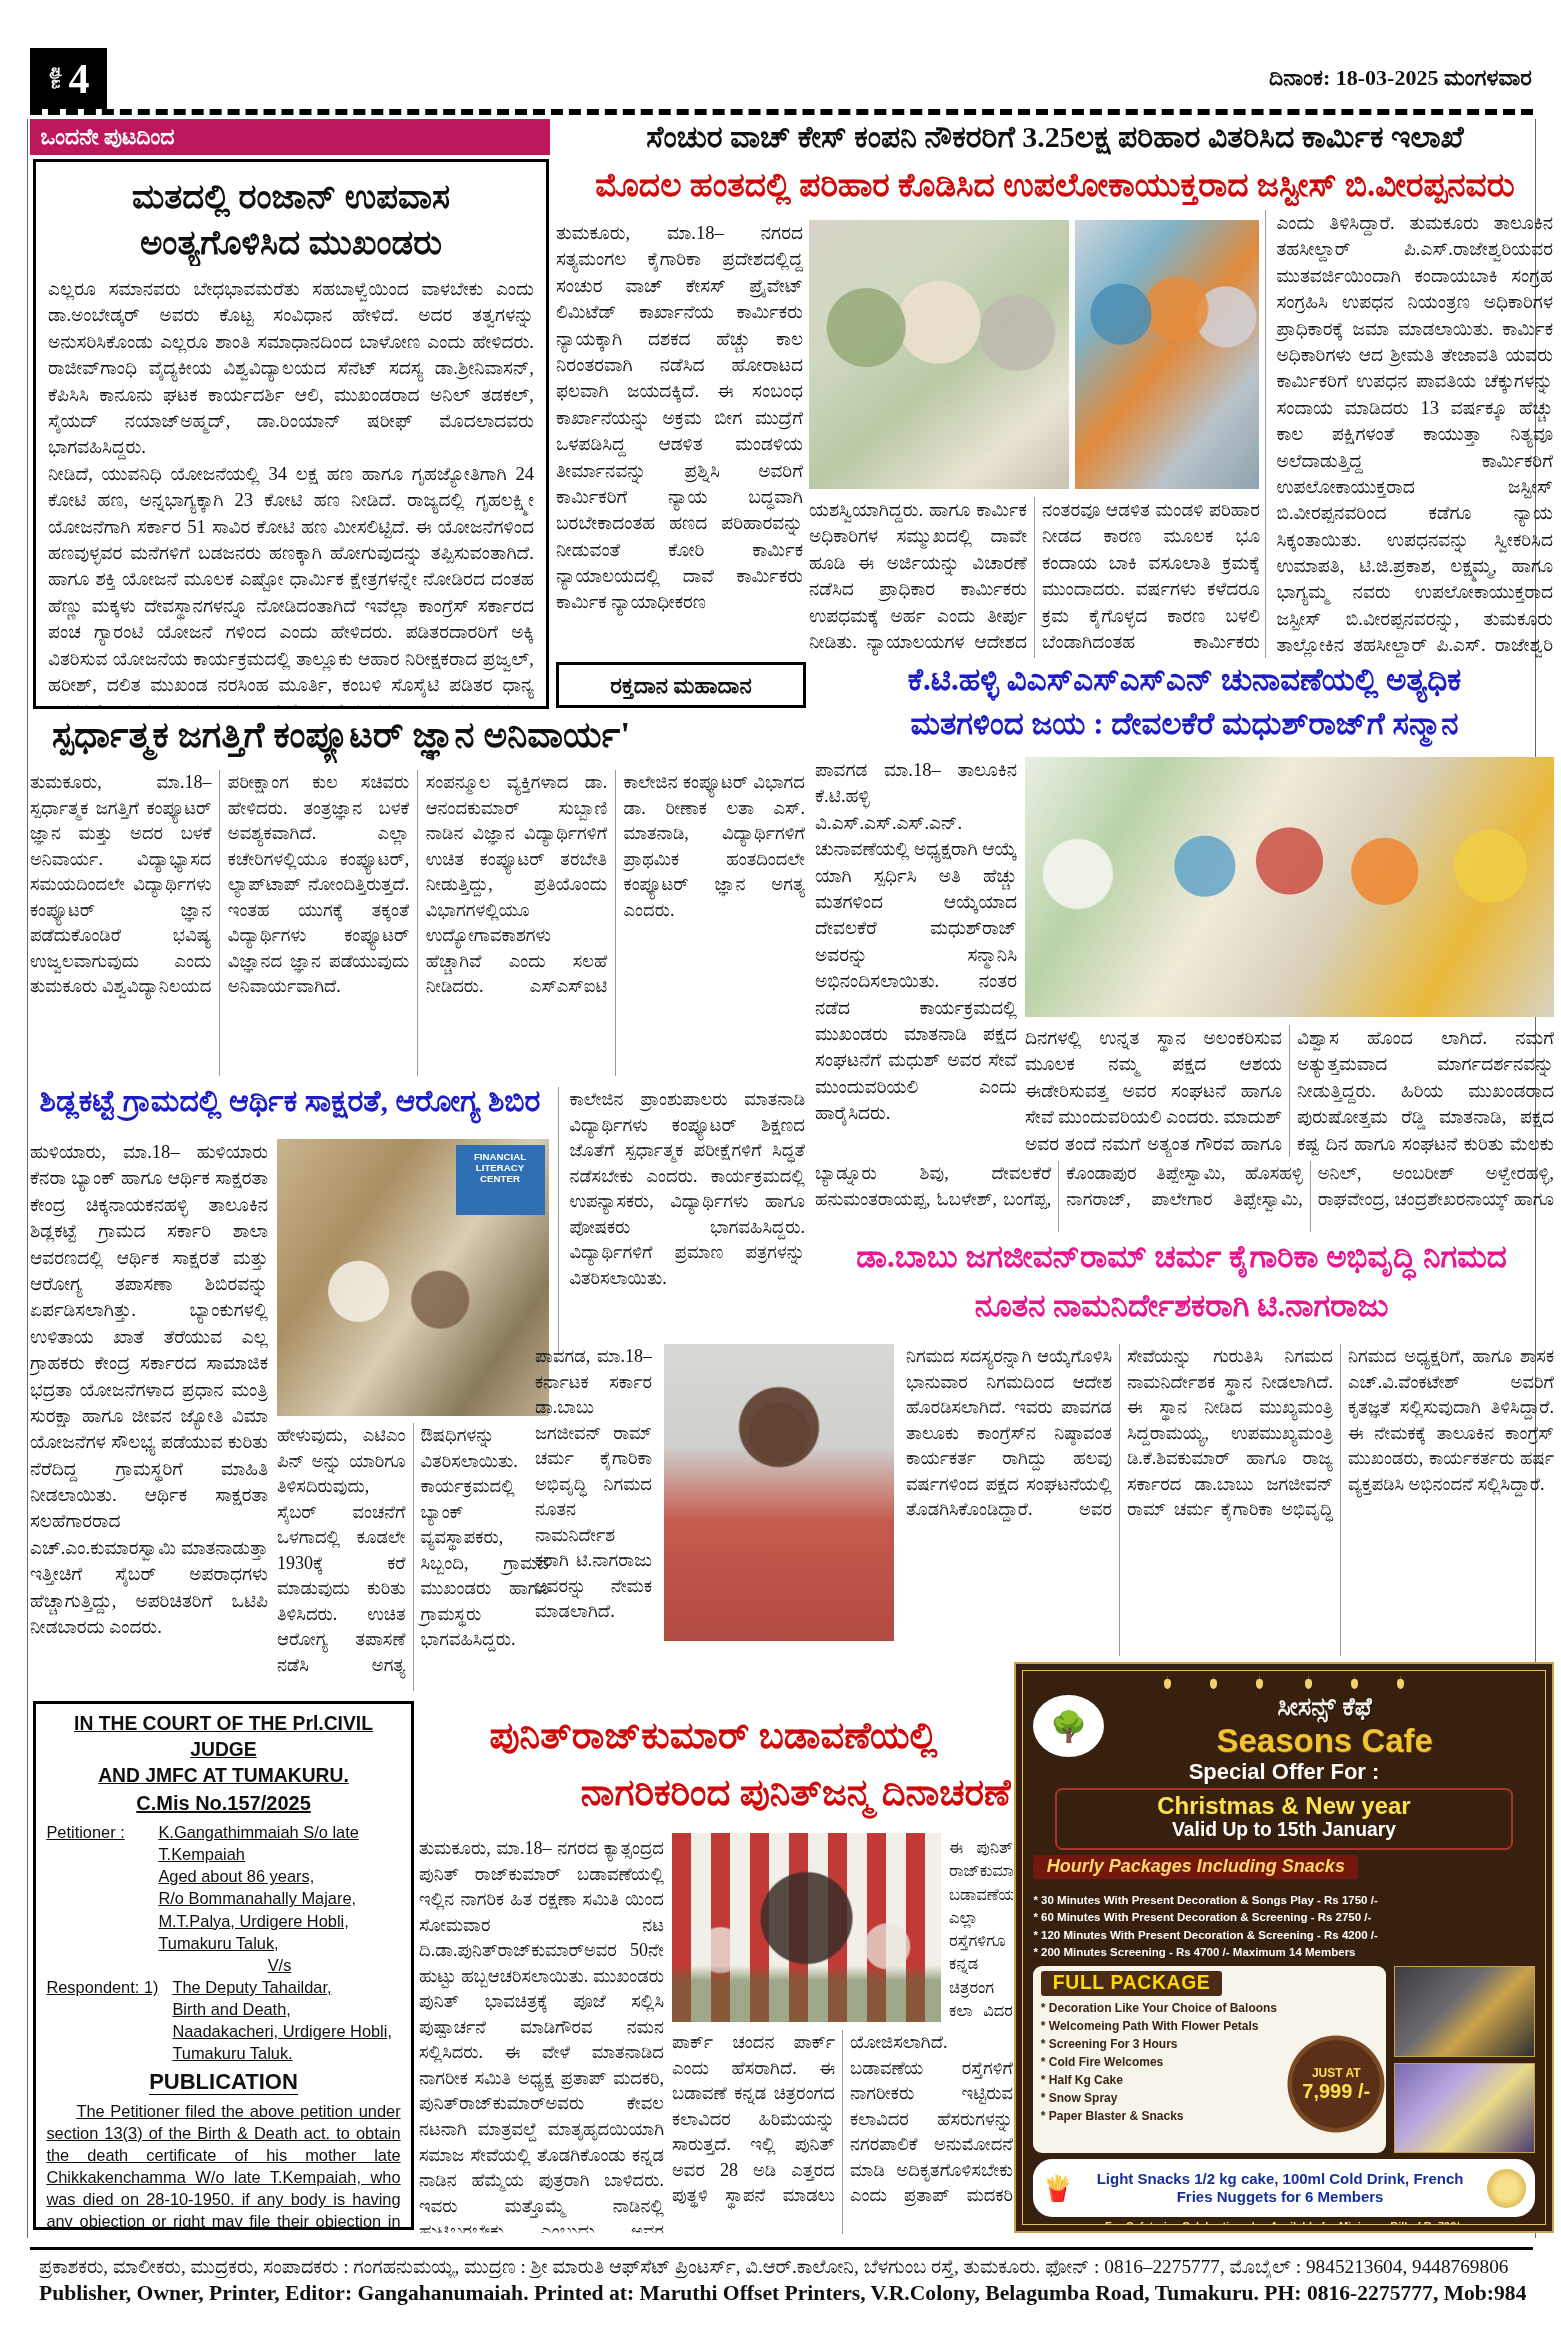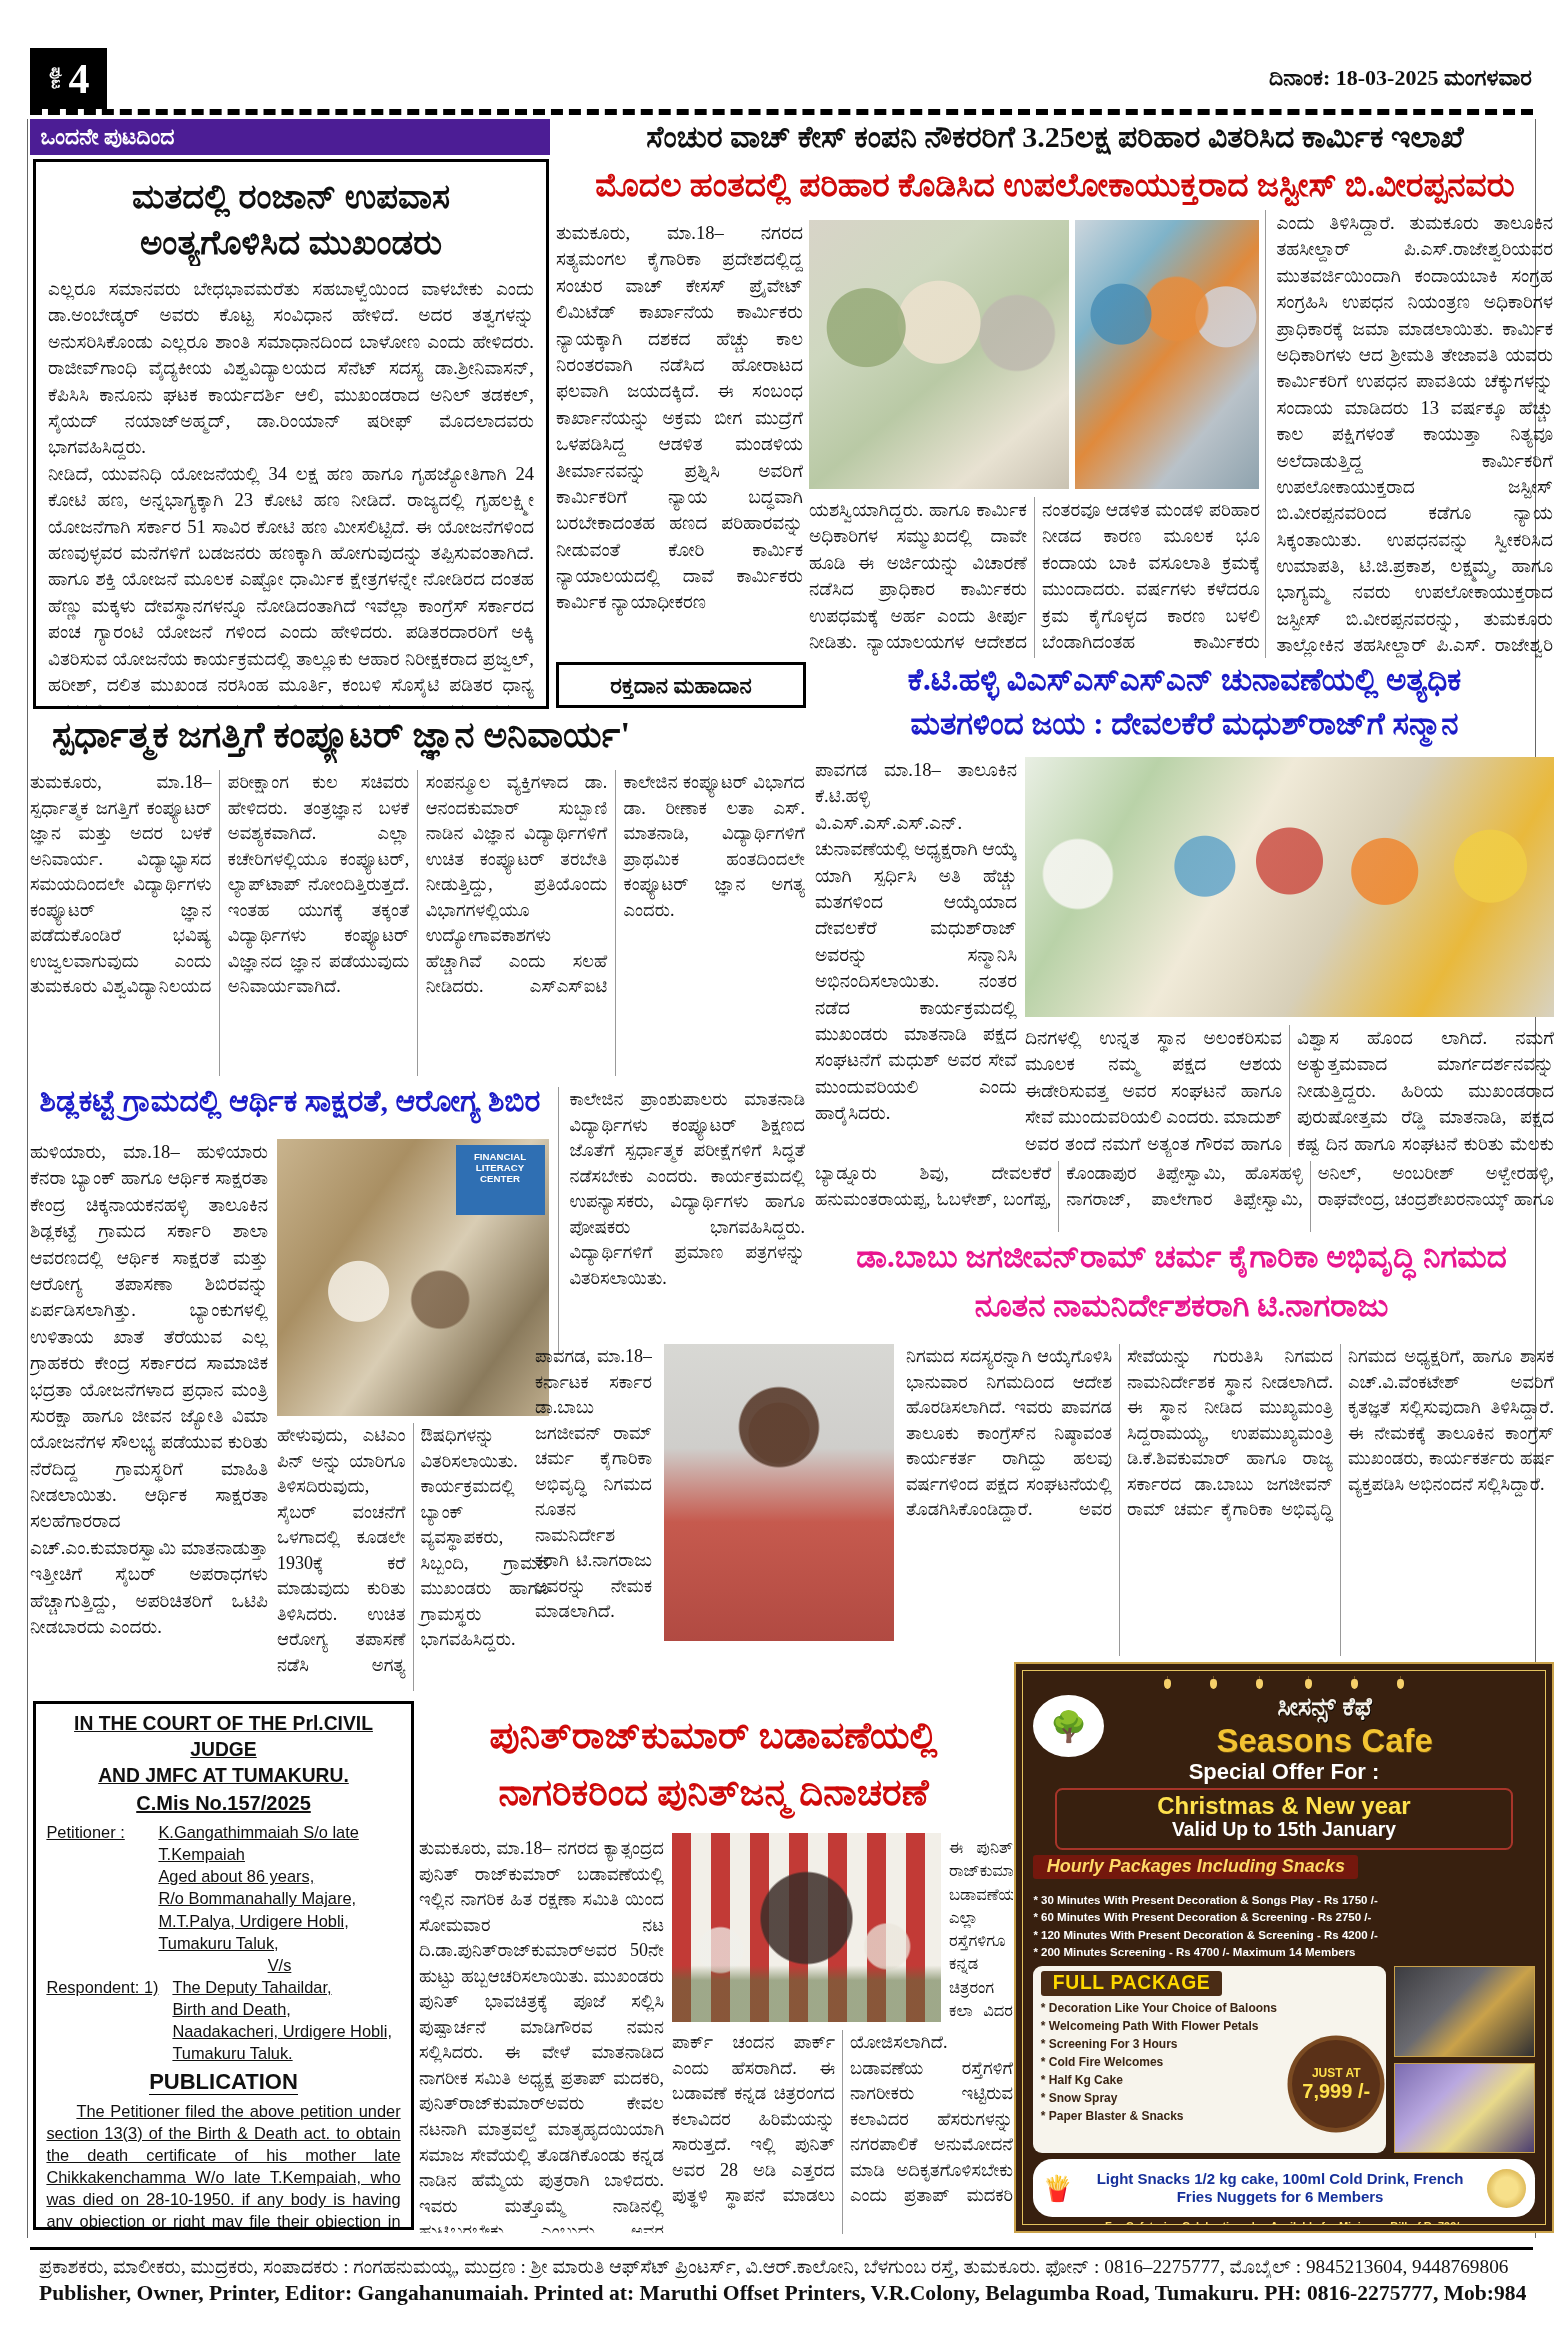--- a/index.html
+++ b/index.html
@@ -35,21 +35,21 @@
   <div class="abs" style="left:30px;top:48px;width:77px;height:61px;background:#000;color:#fff;display:flex;align-items:center;justify-content:center;gap:3px;">
     <span style="writing-mode:vertical-rl;font-size:15px;font-weight:bold;">ಪುಟ</span>
     <span style="font-size:42px;font-weight:bold;">4</span>
   </div>
   <div class="abs" style="left:1071px;top:65px;width:461px;font-size:22px;font-weight:bold;text-align:right;">ದಿನಾಂಕ: 18-03-2025 ಮಂಗಳವಾರ</div>
   <div class="abs" style="left:30px;top:109px;width:1503px;border-top:6.7px dashed #000;"></div>
 
   <div class="abs" style="left:27px;top:119px;width:0.7px;height:2119px;background:#666;"></div>
   <div class="abs" style="left:1535px;top:119px;width:0.7px;height:2119px;background:#666;"></div>
 
-  <div class="abs" style="left:30px;top:119px;width:520px;height:36px;background:#4c1d95;color:#fff;display:flex;align-items:center;">
+  <div class="abs" style="left:30px;top:119px;width:520px;height:36px;background:#be185d;color:#fff;display:flex;align-items:center;">
     <span style="font-size:22px;font-weight:bold;padding-left:10.4px;">ಒಂದನೇ ಪುಟದಿಂದ</span>
   </div>
   <div class="abs" style="left:33px;top:159px;width:516px;height:550px;border:3px solid #000;padding:7.4px 12px;overflow:hidden;">
     <div class="hl" style="font-size:34px;line-height:1.35;margin:4.5px 0 10.4px 0;">ಮತದಲ್ಲಿ ರಂಜಾನ್ ಉಪವಾಸ ಅಂತ್ಯಗೊಳಿಸಿದ ಮುಖಂಡರು</div>
     <div class="txt" style="font-size:18.6px;">ಎಲ್ಲರೂ ಸಮಾನವರು ಬೇಧಭಾವಮರೆತು ಸಹಬಾಳ್ವೆಯಿಂದ ವಾಳಬೇಕು ಎಂದು ಡಾ.ಅಂಬೇಡ್ಕರ್ ಅವರು ಕೊಟ್ಟ ಸಂವಿಧಾನ ಹೇಳಿದೆ. ಅದರ ತತ್ವಗಳನ್ನು ಅನುಸರಿಸಿಕೊಂಡು ಎಲ್ಲರೂ ಶಾಂತಿ ಸಮಾಧಾನದಿಂದ ಬಾಳೋಣ ಎಂದು ಹೇಳಿದರು. ರಾಜೀವ್‌ಗಾಂಧಿ ವೈದ್ಯಕೀಯ ವಿಶ್ವವಿದ್ಯಾಲಯದ ಸೆನೆಟ್ ಸದಸ್ಯ ಡಾ.ಶ್ರೀನಿವಾಸನ್, ಕೆಪಿಸಿಸಿ ಕಾನೂನು ಘಟಕ ಕಾರ್ಯದರ್ಶಿ ಆಲಿ, ಮುಖಂಡರಾದ ಅನಿಲ್ ತಡಕಲ್, ಸೈಯದ್ ನಯಾಜ್‌ಅಹ್ಮದ್, ಡಾ.ರಿಂಯಾನ್ ಷರೀಫ್ ಮೊದಲಾದವರು ಭಾಗವಹಿಸಿದ್ದರು.</div>
     <div class="txt" style="font-size:18.6px;">ನೀಡಿದೆ, ಯುವನಿಧಿ ಯೋಜನೆಯಲ್ಲಿ 34 ಲಕ್ಷ ಹಣ ಹಾಗೂ ಗೃಹಜ್ಯೋತಿಗಾಗಿ 24 ಕೋಟಿ ಹಣ, ಅನ್ನಭಾಗ್ಯಕ್ಕಾಗಿ 23 ಕೋಟಿ ಹಣ ನೀಡಿದೆ. ರಾಜ್ಯದಲ್ಲಿ ಗೃಹಲಕ್ಷ್ಮೀ ಯೋಜನೆಗಾಗಿ ಸರ್ಕಾರ 51 ಸಾವಿರ ಕೋಟಿ ಹಣ ಮೀಸಲಿಟ್ಟಿದೆ. ಈ ಯೋಜನೆಗಳಿಂದ ಹಣವುಳ್ಳವರ ಮನೆಗಳಿಗೆ ಬಡಜನರು ಹಣಕ್ಕಾಗಿ ಹೋಗುವುದನ್ನು ತಪ್ಪಿಸುವಂತಾಗಿದೆ. ಹಾಗೂ ಶಕ್ತಿ ಯೋಜನೆ ಮೂಲಕ ಎಷ್ಟೋ ಧಾರ್ಮಿಕ ಕ್ಷೇತ್ರಗಳನ್ನೇ ನೋಡಿರದ ದಂತಹ ಹೆಣ್ಣು ಮಕ್ಕಳು ದೇವಸ್ಥಾನಗಳನ್ನೂ ನೋಡಿದಂತಾಗಿದೆ ಇವೆಲ್ಲಾ ಕಾಂಗ್ರೆಸ್ ಸರ್ಕಾರದ ಪಂಚ ಗ್ಯಾರಂಟಿ ಯೋಜನೆ ಗಳಿಂದ ಎಂದು ಹೇಳಿದರು. ಪಡಿತರದಾರರಿಗೆ ಅಕ್ಕಿ ವಿತರಿಸುವ ಯೋಜನೆಯ ಕಾರ್ಯಕ್ರಮದಲ್ಲಿ ತಾಲ್ಲೂಕು ಆಹಾರ ನಿರೀಕ್ಷಕರಾದ ಪ್ರಜ್ವಲ್, ಹರೀಶ್, ದಲಿತ ಮುಖಂಡ ನರಸಿಂಹ ಮೂರ್ತಿ, ಕಂಬಳಿ ಸೊಸೈಟಿ ಪಡಿತರ ಧಾನ್ಯ ವಿತರಕ ಕೋದಂಡರಾಮಯ್ಯ, ವಿಶ್ವ ನಾಥ್ ಸೇರಿದಂತೆ ಪಡಿತರ ಚೀಟಿದಾರರು ಇದ್ದರು.</div>
   </div>
 
   <div class="abs hl" style="left:556px;top:120px;width:998px;height:42px;font-size:30px;">ಸೆಂಚುರ ವಾಚ್ ಕೇಸ್ ಕಂಪನಿ ನೌಕರರಿಗೆ 3.25ಲಕ್ಷ ಪರಿಹಾರ ವಿತರಿಸಿದ ಕಾರ್ಮಿಕ ಇಲಾಖೆ</div>
   <div class="abs hl red" style="left:556px;top:167px;width:998px;height:46px;font-size:33px;">ಮೊದಲ ಹಂತದಲ್ಲಿ ಪರಿಹಾರ ಕೊಡಿಸಿದ ಉಪಲೋಕಾಯುಕ್ತರಾದ ಜಸ್ಟೀಸ್ ಬಿ.ವೀರಪ್ಪನವರು</div>
@@ -151,21 +151,21 @@
       </div>
     </div>
     <div class="hl" style="margin:4.5px 0;">
       <span style="font-size:22px;font-weight:bold;border-bottom:2.2px solid #000;">PUBLICATION</span>
     </div>
     <div class="court-line" style="text-align:justify;text-indent:30px;">The Petitioner filed the above  petition under section 13(3) of the Birth &amp; Death act. to obtain the  death certificate of his mother late Chikkakenchamma W/o late T.Kempaiah, who was died on 28-10-1950. if any body is having any objection or right may file their objection in this case. The case if posted to 02-05-2025 at 11.00 AM. If anybody are not file their objection the matter will be heard and decide the same in accordance with law.</div>
 
   </div>
 
   <div class="abs hl red" style="left:416px;top:1690px;width:595px;height:55px;font-size:37px;margin-top:24px;">ಪುನಿತ್‌ರಾಜ್‌ಕುಮಾರ್  ಬಡಾವಣೆಯಲ್ಲಿ</div>
-  <div class="abs hl red" style="left:416px;top:1771px;width:595px;height:55px;font-size:37px;">ನಾಗರಿಕರಿಂದ ಪುನಿತ್‌ಜನ್ಮ ದಿನಾಚರಣೆ</div>
+  <div class="abs hl red" style="left:416px;top:1771px;width:595px;height:55px;font-size:37px;text-align:right;">ನಾಗರಿಕರಿಂದ ಪುನಿತ್‌ಜನ್ಮ ದಿನಾಚರಣೆ</div>
 
   <div class="abs txt" style="left:419px;top:1836px;width:245px;height:397px;font-size:18px;">ತುಮಕೂರು, ಮಾ.18– ನಗರದ ಕ್ಯಾತ್ಸಂದ್ರದ ಪುನಿತ್ ರಾಜ್‌ಕುಮಾರ್ ಬಡಾವಣೆಯಲ್ಲಿ ಇಲ್ಲಿನ ನಾಗರಿಕ ಹಿತ ರಕ್ಷಣಾ ಸಮಿತಿ ಯಿಂದ ಸೋಮವಾರ ನಟ ದಿ.ಡಾ.ಪುನಿತ್‌ರಾಜ್‌ಕುಮಾರ್‌ಅವರ 50ನೇ ಹುಟ್ಟು ಹಬ್ಬಆಚರಿಸಲಾಯಿತು. ಮುಖಂಡರು ಪುನಿತ್ ಭಾವಚಿತ್ರಕ್ಕೆ ಪೂಜೆ ಸಲ್ಲಿಸಿ ಪುಷ್ಪಾರ್ಚನೆ ಮಾಡಿಗೌರವ ನಮನ ಸಲ್ಲಿಸಿದರು. ಈ ವೇಳೆ ಮಾತನಾಡಿದ ನಾಗರೀಕ ಸಮಿತಿ ಅಧ್ಯಕ್ಷ ಪ್ರತಾಪ್ ಮದಕರಿ, ಪುನಿತ್‌ರಾಜ್‌ಕುಮಾರ್‌ಅವರು ಕೇವಲ ನಟನಾಗಿ ಮಾತ್ರವಲ್ದೆ ಮಾತೃಹೃದಯಿಯಾಗಿ ಸಮಾಜ ಸೇವೆಯಲ್ಲಿ ತೊಡಗಿಕೊಂಡು ಕನ್ನಡ ನಾಡಿನ ಹೆಮ್ಮೆಯ ಪುತ್ರರಾಗಿ ಬಾಳಿದರು. ಇವರು ಮತ್ತೊಮ್ಮೆ ನಾಡಿನಲ್ಲಿ ಹುಟ್ಟಿಬರಬೇಕು ಎಂಬುದು ಅವರ ಕೋಟ್ಯಾಂತರ ಅಭಿಮಾನಿಗಳ ಪ್ರಾರ್ಥನೆಯಾಗಿದೆ ಎಂದರು.</div>
   <div class="abs photo" style="left:672px;top:1833px;width:269px;height:189px;
               background:repeating-linear-gradient(90deg,#c23a36 0 19.3px,#f2efe8 19.3px 39px);">
     <div style="width:100%;height:100%;background:
          linear-gradient(0deg, rgba(90,110,60,.55) 0 22%, transparent 30%),
          radial-gradient(circle at 50% 45%, rgba(60,45,40,.85) 0 45px, transparent 47px),
          radial-gradient(circle at 18% 62%, rgba(240,240,235,.75) 0 22px, transparent 24px),
          radial-gradient(circle at 80% 60%, rgba(235,230,220,.75) 0 22px, transparent 24px);"></div>
   </div>

